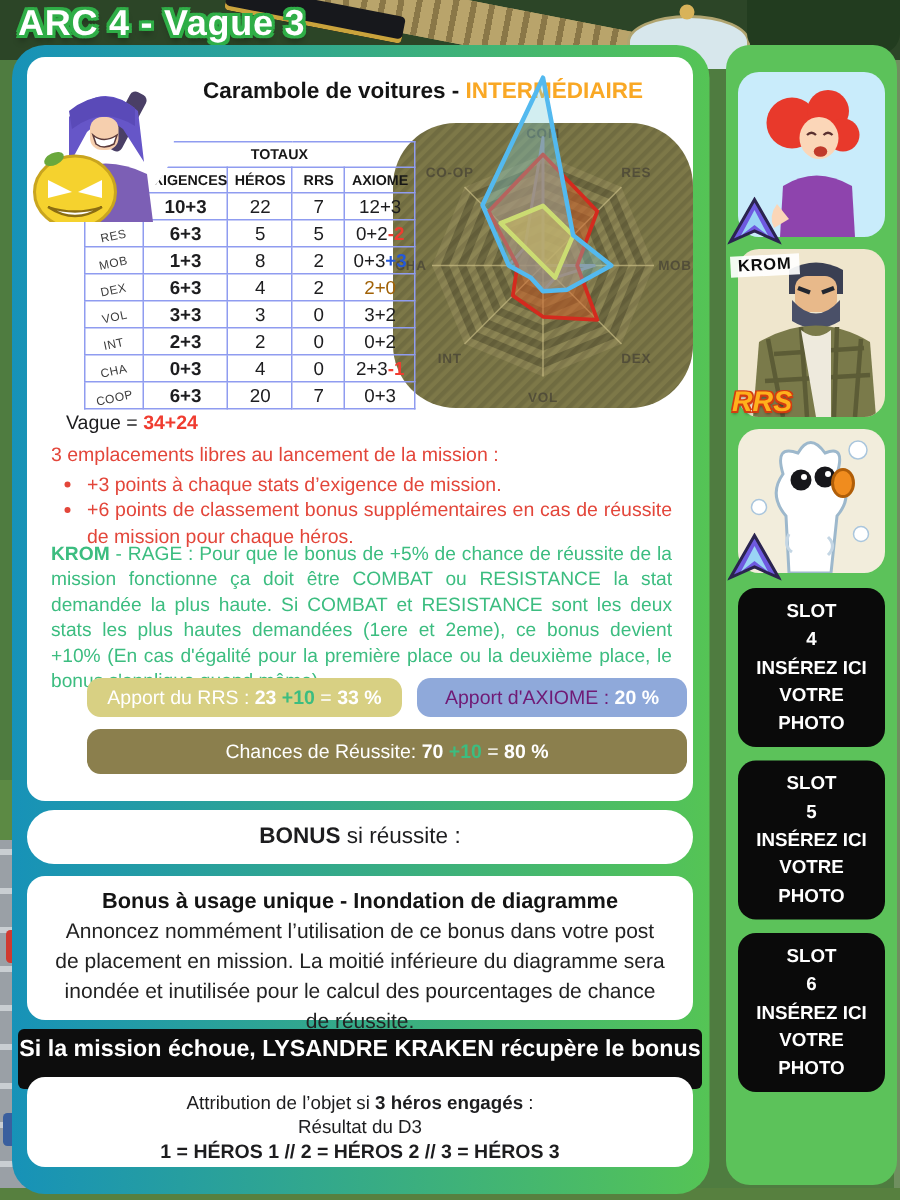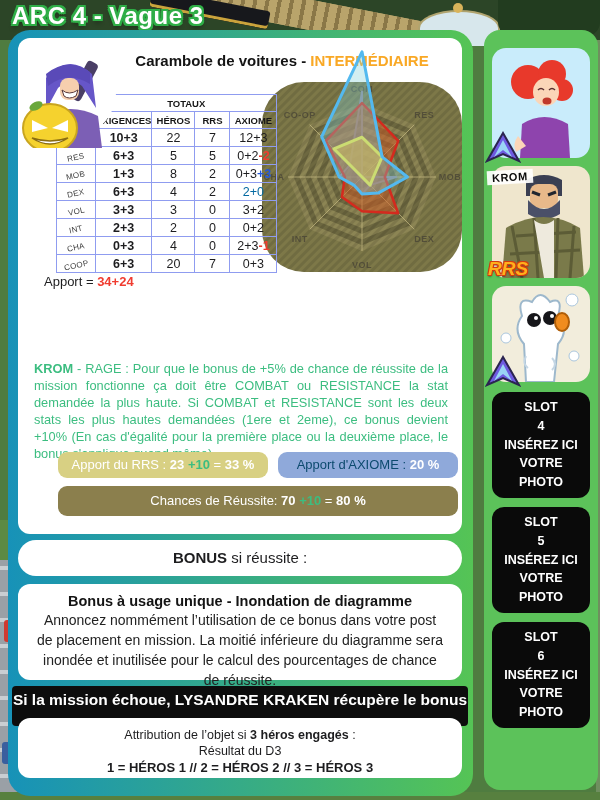--- a/index.html
+++ b/index.html
@@ -213,21 +213,21 @@
             <td class="ex c-ex">1+3</td>
             <td class="c-he">8</td>
             <td class="c-rr">2</td>
             <td class="c-ax"><span style="color: rgb(29, 29, 31);">0+3</span><span style="color: rgb(36, 88, 216); font-weight: 700;">+3</span></td>
           </tr>
           <tr>
             <td class="rowlab c-lab"><span>DEX</span></td>
             <td class="ex c-ex">6+3</td>
             <td class="c-he">4</td>
             <td class="c-rr">2</td>
-            <td class="c-ax"><span style="color: #0369a1;">2+0</span></td>
+            <td class="c-ax"><span style="color: #a16207;">2+0</span></td>
           </tr>
           <tr>
             <td class="rowlab c-lab"><span>VOL</span></td>
             <td class="ex c-ex">3+3</td>
             <td class="c-he">3</td>
             <td class="c-rr">0</td>
             <td class="c-ax"><span style="color: rgb(29, 29, 31);">3+2</span></td>
           </tr>
           <tr>
             <td class="rowlab c-lab"><span>INT</span></td>
@@ -267,27 +267,34 @@
         <g>
           <ellipse cx="34" cy="84" rx="27" ry="24" fill="#f5d22e" stroke="#c9a51f" stroke-width="2"></ellipse>
           <ellipse cx="20" cy="62" rx="7" ry="4" fill="#6aa83c" transform="rotate(-25 20 62)"></ellipse>
           <path d="M16 76 L32 84 L16 88 Z" fill="#ffffff"></path>
           <path d="M52 76 L36 84 L52 88 Z" fill="#ffffff"></path>
           <path d="M16 94 Q34 106 52 94 Q34 100 16 94 Z" fill="#ffffff" stroke="#8a6d12" stroke-width="1.5"></path>
         </g>
       </svg>
     </div>
 
-    <div class="total-line"><span style="color: rgb(29, 29, 31);">Apport = </span><span style="color: rgb(240, 60, 48); font-weight: 700;">34+24</span></div>
-
+    <div class="total-line"><span style="color: rgb(29, 29, 31);">Vague = </span><span style="color: rgb(240, 60, 48); font-weight: 700;">34+24</span></div>
+
+    <div class="red-block">
+      <div>3 emplacements libres au lancement de la mission :</div>
+      <ul>
+        <li>+3 points à chaque stats d’exigence de mission.</li>
+        <li class="just">+6 points de classement bonus supplémentaires en cas de réussite de mission pour chaque héros.</li>
+      </ul>
+    </div>
 
     <div class="krom-note"><span style="color: rgb(60, 189, 128); font-weight: 700;">KROM</span><span style="color: rgb(60, 189, 128);"> - RAGE : Pour que le bonus de +5% de chance de réussite de la mission fonctionne ça doit être COMBAT ou RESISTANCE la stat demandée la plus haute. Si COMBAT et RESISTANCE sont les deux stats les plus hautes demandées (1ere et 2eme), ce bonus devient +10% (En cas d'égalité pour la première place ou la deuxième place, le bonus s'applique quand même)</span></div>
 
     <div class="pill pill-rrs"><span style="color: rgb(255, 255, 255);">Apport du RRS : </span><span style="color: rgb(255, 255, 255); font-weight: 700;">23 </span><span style="color: rgb(60, 189, 128); font-weight: 700;">+10</span><span style="color: rgb(255, 255, 255);"> = </span><span style="color: rgb(255, 255, 255); font-weight: 700;">33 %</span></div>
-    <div class="pill pill-axiome"><span style="color: #0c4a6e; text-align: right;">Apport d'AXIOME :  </span><span style="color: rgb(255, 255, 255); font-weight: 700;">20 %</span></div>
+    <div class="pill pill-axiome"><span style="color: #701a75; text-align: right;">Apport d'AXIOME :  </span><span style="color: rgb(255, 255, 255); font-weight: 700;">20 %</span></div>
     <div class="pill pill-chances"><span style="color: rgb(255, 255, 255);">Chances de Réussite: </span><span style="color: rgb(255, 255, 255); font-weight: 700;">70 </span><span style="color: rgb(60, 189, 128); font-weight: 700;">+10</span><span style="color: rgb(255, 255, 255);"> = </span><span style="color: rgb(255, 255, 255); font-weight: 700; text-align: center;">80 %</span></div>
   </div>
 
   <div class="white-card bonus-pill"><span style="color: rgb(29, 29, 31); font-weight: 700;">BONUS</span><span style="color: rgb(29, 29, 31);"> si réussite :</span></div>
 
   <div class="white-card desc-box">
     <div class="desc-title">Bonus à usage unique - Inondation de diagramme</div>
     <div class="desc-body">Annoncez nommément l’utilisation de ce bonus dans votre post de placement en mission. La moitié inférieure du diagramme sera inondée et inutilisée pour le calcul des pourcentages de chance de réussite.</div>
   </div>
 

